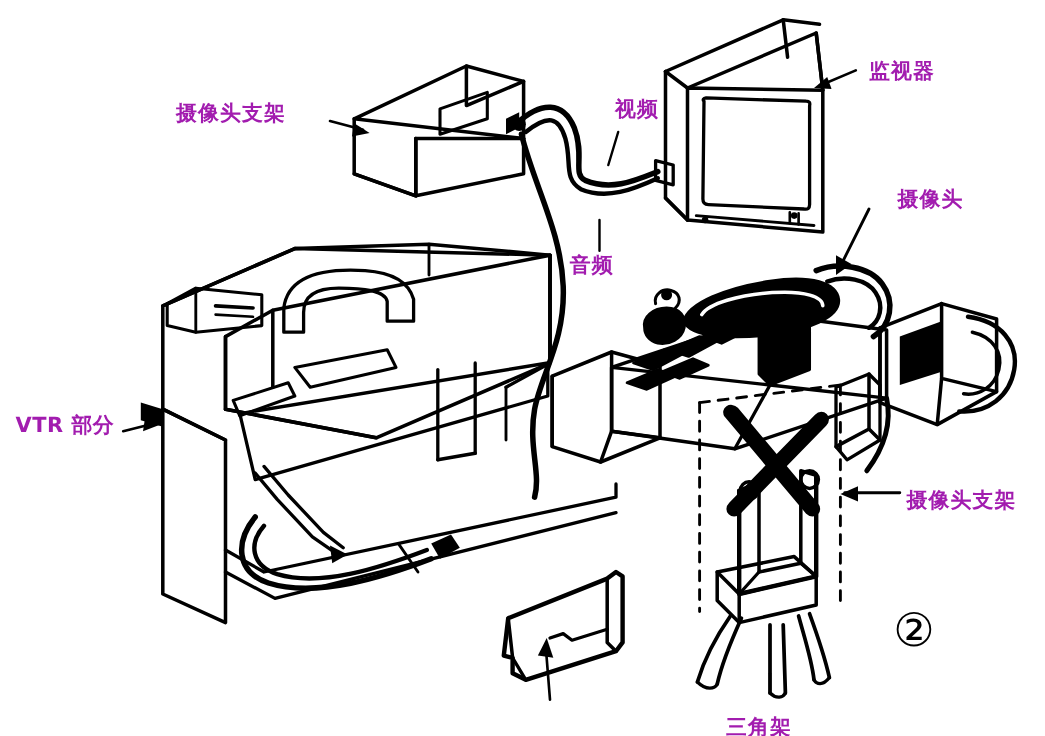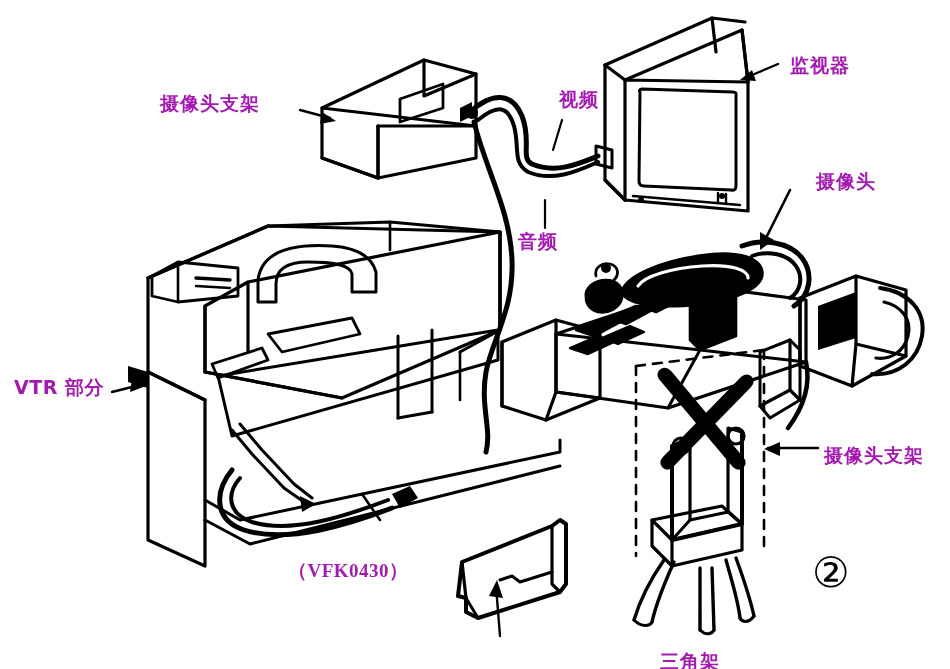--- a/index.html
+++ b/index.html
@@ -288,19 +288,18 @@
   <div class="label cjk" style="left:792px; top:170px;margin-left:24px;">摄像头</div>
 
   <div class="label mixed" style="left:14px; top:376px;">VTR 部分</div>
 
   <div class="label cjk" style="left:824px; top:444px;">摄像头支架</div>
 
   <div class="label cjk" style="left:660px; top:650px;">三角架</div>
 
 
   <div class="label multiline" style="left:288px; top:516px;">
-    <span class="ln2">（VFK0430）</span>
     
   </div>
 
   <div class="fignum" style="left:812px; top:552px;">②</div>
 
 </div>
 
 </body></html>

